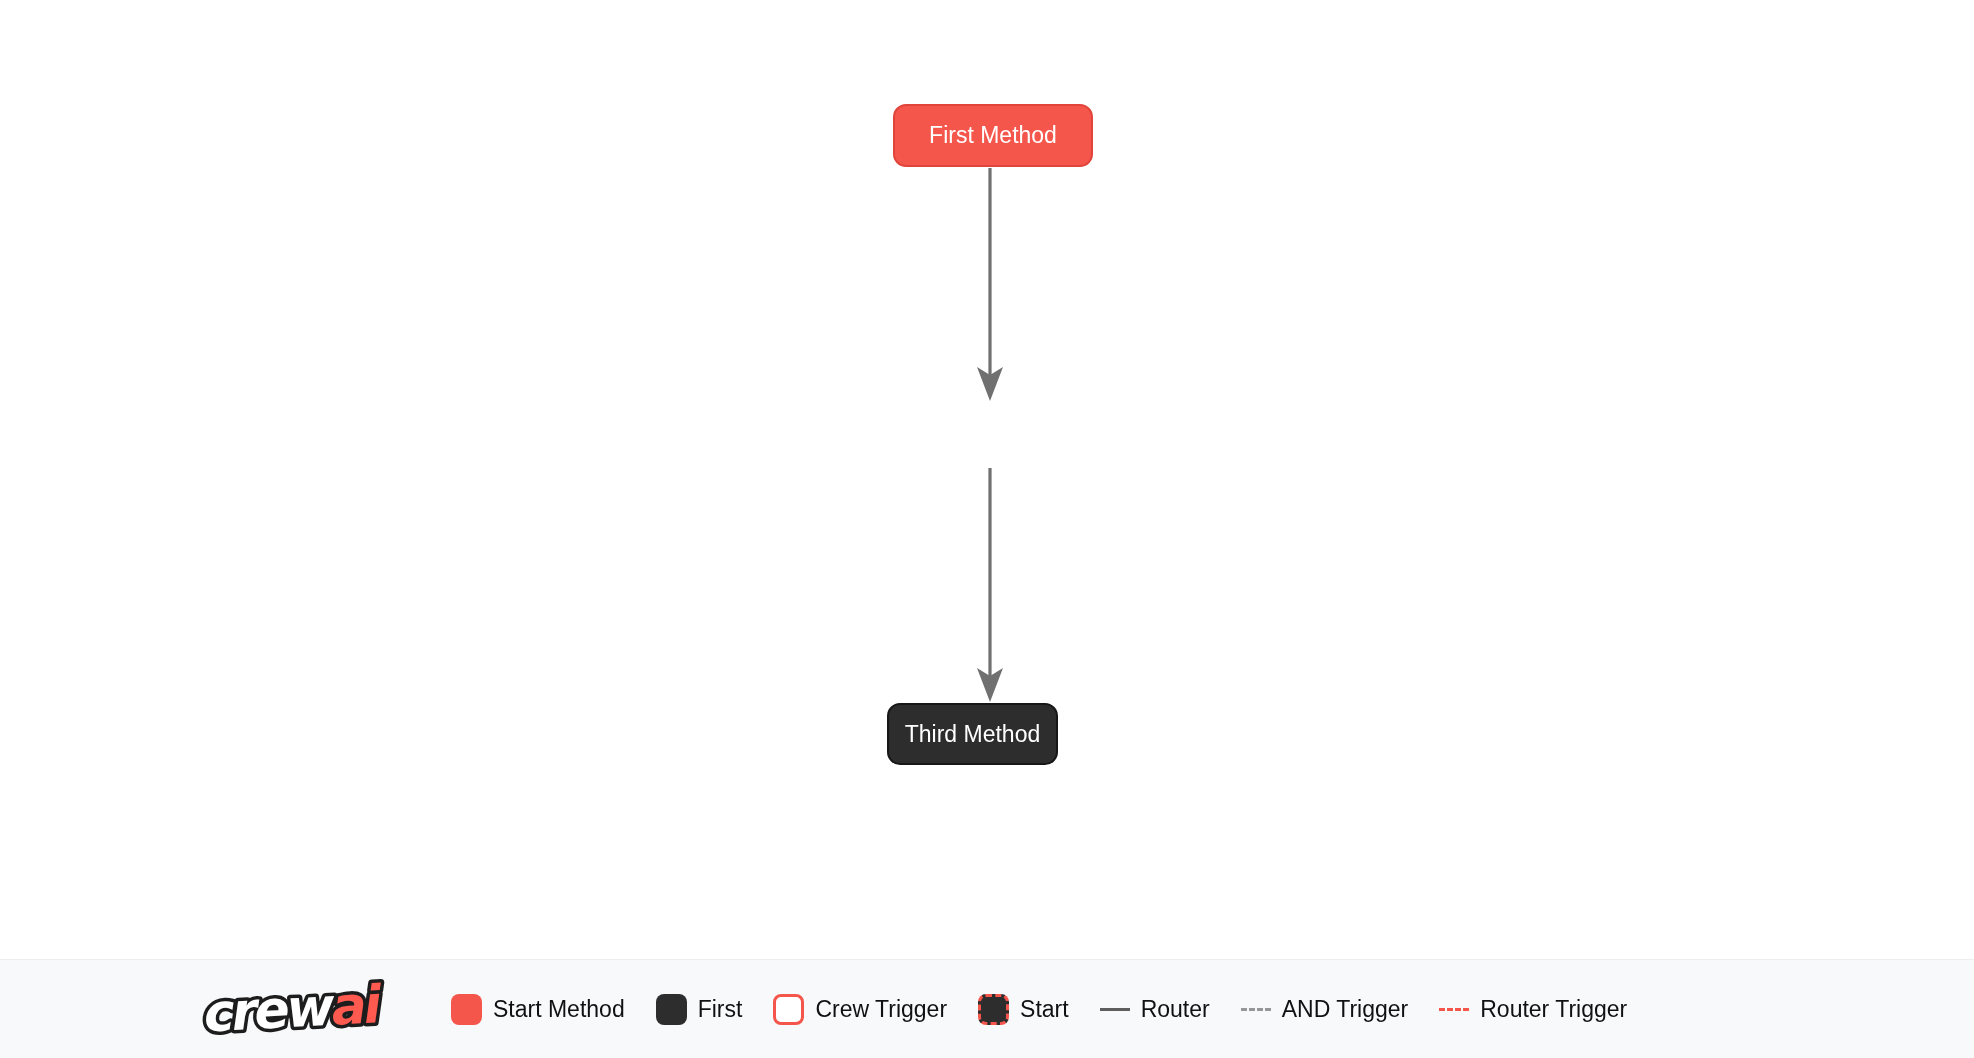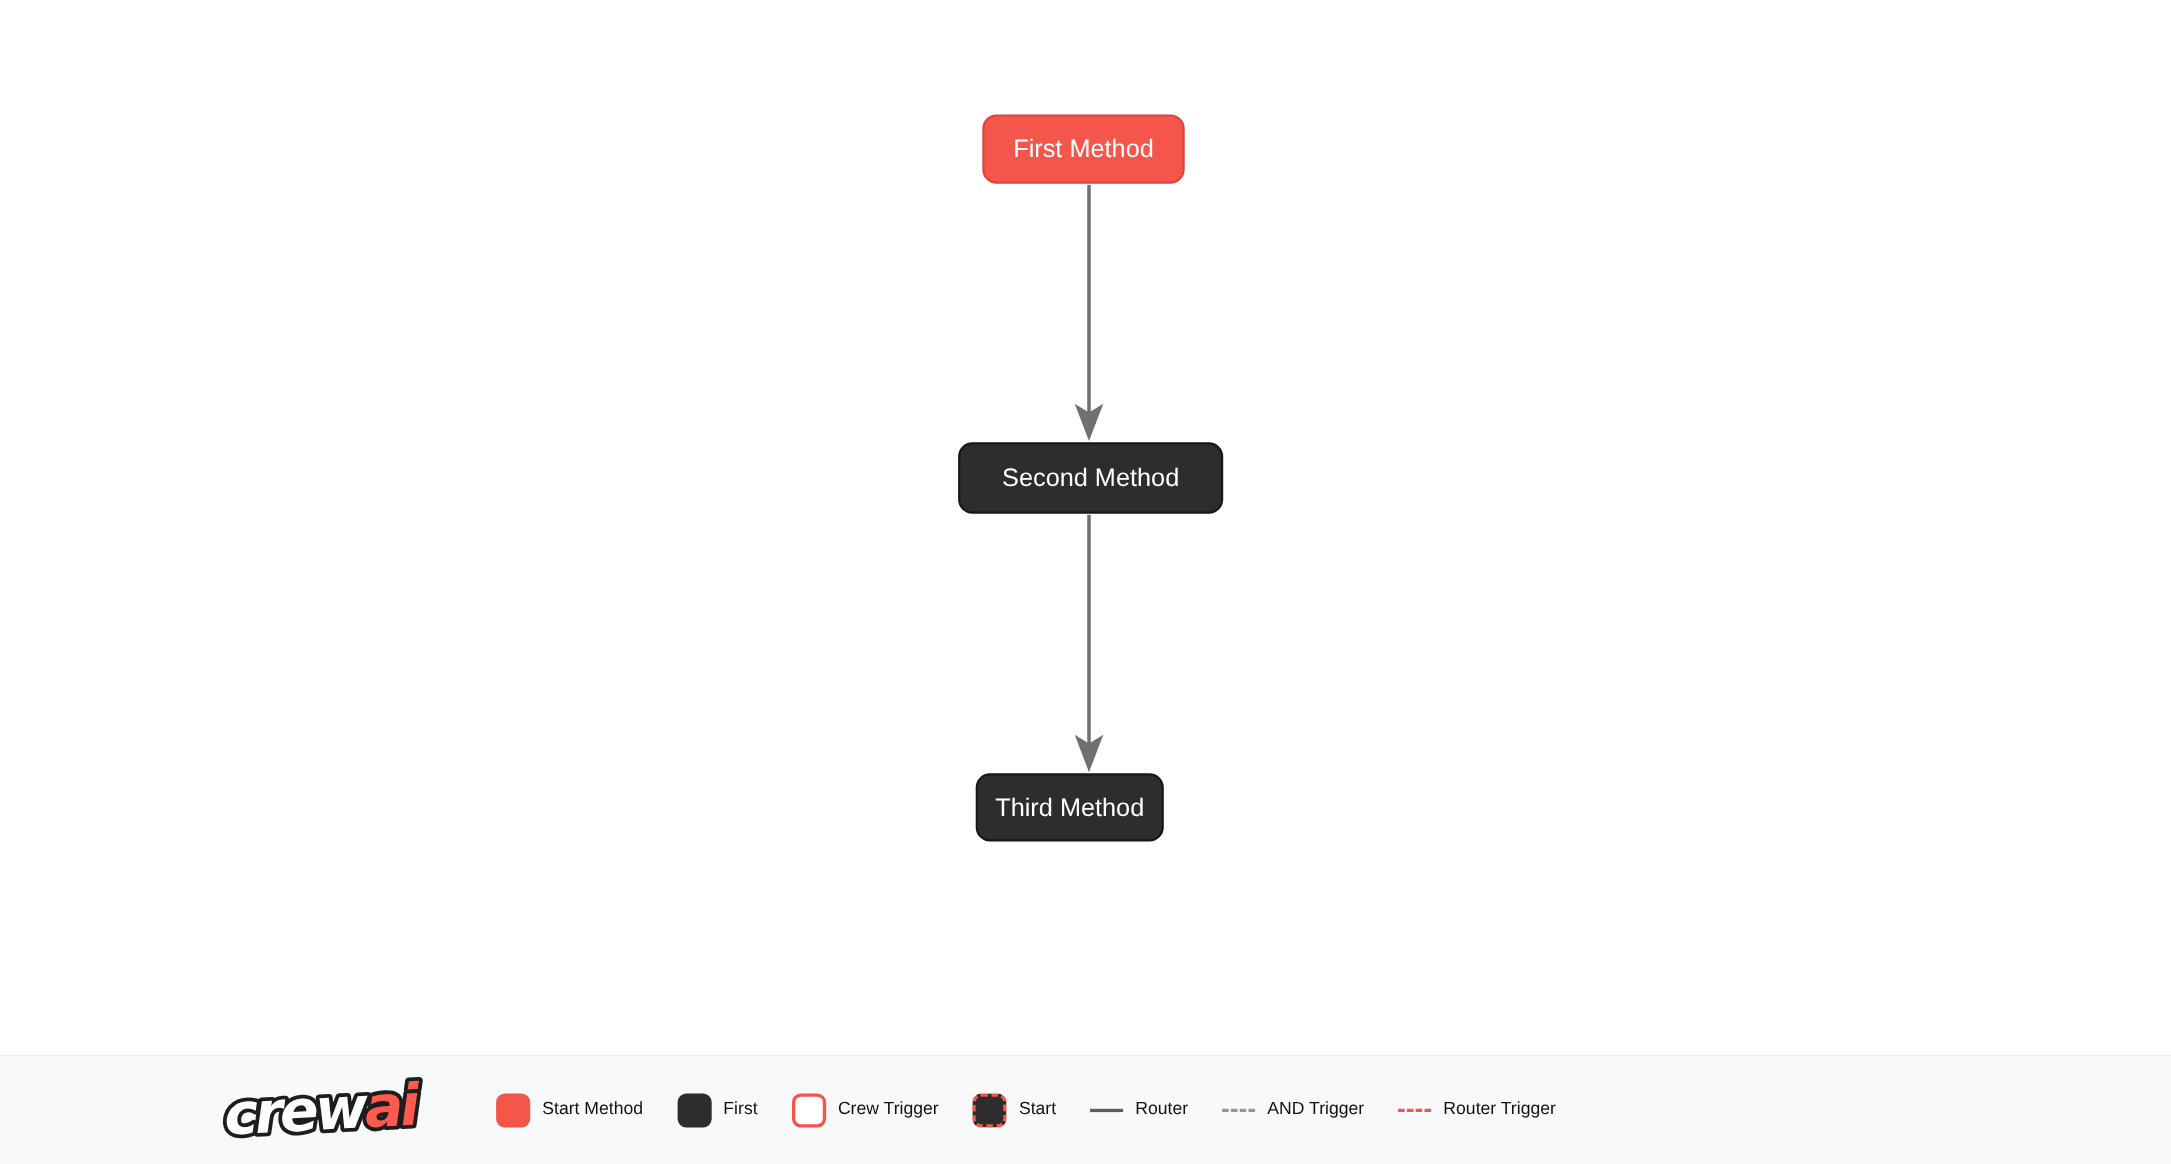--- a/index.html
+++ b/index.html
@@ -14,33 +14,33 @@
   .canvas{position:absolute;left:0;top:0;width:1974px;height:959px;background:#ffffff;}
   .edges{position:absolute;left:0;top:0;pointer-events:none;}
 
   .node{
     position:absolute;display:flex;align-items:center;justify-content:center;
     border-radius:13px;font-size:23px;line-height:1;color:#ffffff;
     box-sizing:border-box;white-space:nowrap;cursor:pointer;
   }
   .node-start{background:#f5564c;border:2px solid #e0443a;}
   .node-dark{background:#2d2d2d;border:2px solid #171717;}
-  .node-1{left:893px;top:104px;width:184px;height:63px;}
+  .node-1{left:893px;top:104px;width:200px;height:63px;}
   .node-2{left:871px;top:402px;width:241px;height:65px;}
   .node-3{left:887px;top:703px;width:171px;height:62px;}
 
   
   .legend{
     position:absolute;left:0;top:959px;width:1974px;height:99px;
     background:#f8f9fa;border-top:1px solid #eceef0;box-sizing:border-box;
     display:flex;align-items:center;gap:31px;padding-left:200px;
   }
   .logo{flex:none;margin-right:4px;}
   .legend-item{display:flex;align-items:center;gap:11px;flex:none;}
-  .legend-label{font-size:16px;color:#111111;white-space:nowrap;}
+  .legend-label{font-size:23px;color:#111111;white-space:nowrap;}
 
   .swatch{width:31px;height:31px;border-radius:8px;box-sizing:border-box;flex:none;}
   .swatch-start{background:#f5564c;}
   .swatch-method{background:#2d2d2d;}
   .swatch-crew{background:#ffffff;border:3px solid #f5564c;}
   .swatch-router{background:#2d2d2d;border:3px dashed #f5564c;}
 
   .line-swatch{width:30px;height:0;border-top:3px solid #5e5e5e;flex:none;}
   .line-and{border-top-style:dashed;border-top-color:#979797;}
   .line-router{border-top-style:dashed;border-top-color:#f5564c;}
@@ -58,21 +58,20 @@
         <path d="M990 401 L1003 367 L990 375 L977 367 Z" stroke="none"></path>
       </g>
       <g stroke="#707070" fill="#707070">
         <line x1="990" y1="468" x2="990" y2="697" stroke-width="3.2"></line>
         <path d="M990 702 L1003 668 L990 676 L977 668 Z" stroke="none"></path>
       </g>
     </svg>
 
     <div class="node node-start node-1">First Method</div>
 
-    <div class="node node-dark node-2">Second Method</div>
 
     <div class="node node-dark node-3">Third Method</div>
   </div>
 
   <div class="legend">
 
     <svg class="logo" width="216" height="68" viewBox="0 0 216 68">
       <text x="4" y="51" font-family="DejaVu Sans, Liberation Sans, sans-serif" font-size="52" font-style="italic" font-weight="bold" letter-spacing="-3" stroke="#1d1d1d" stroke-width="7" stroke-linejoin="round" paint-order="stroke" transform="rotate(-3 108 38)">
         <tspan fill="#ffffff">crew</tspan><tspan fill="#ff5a50">ai</tspan>
       </text>

